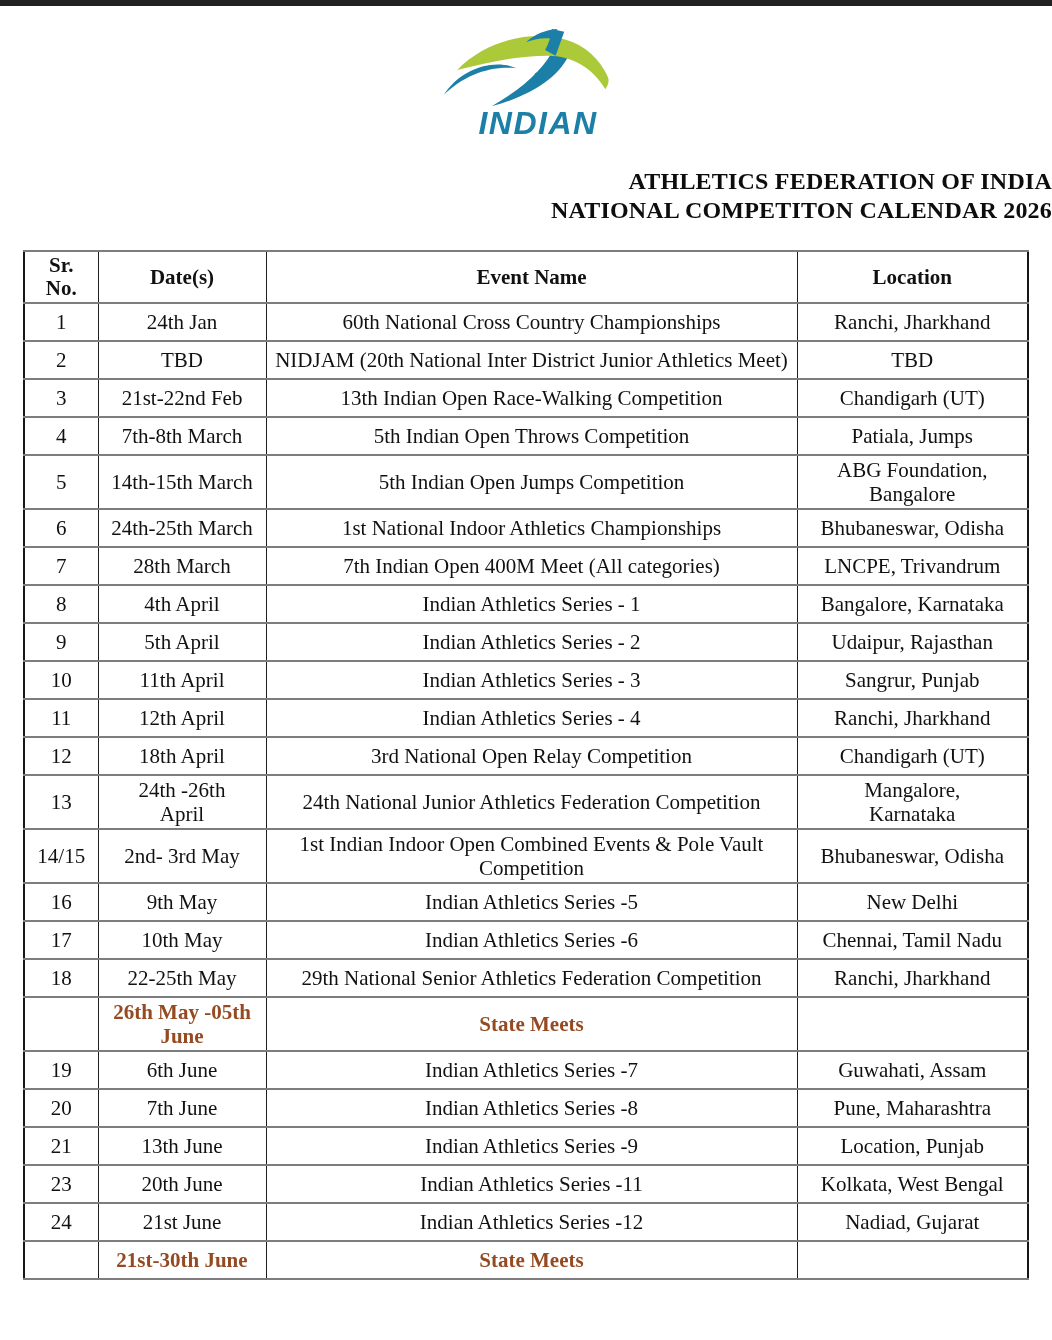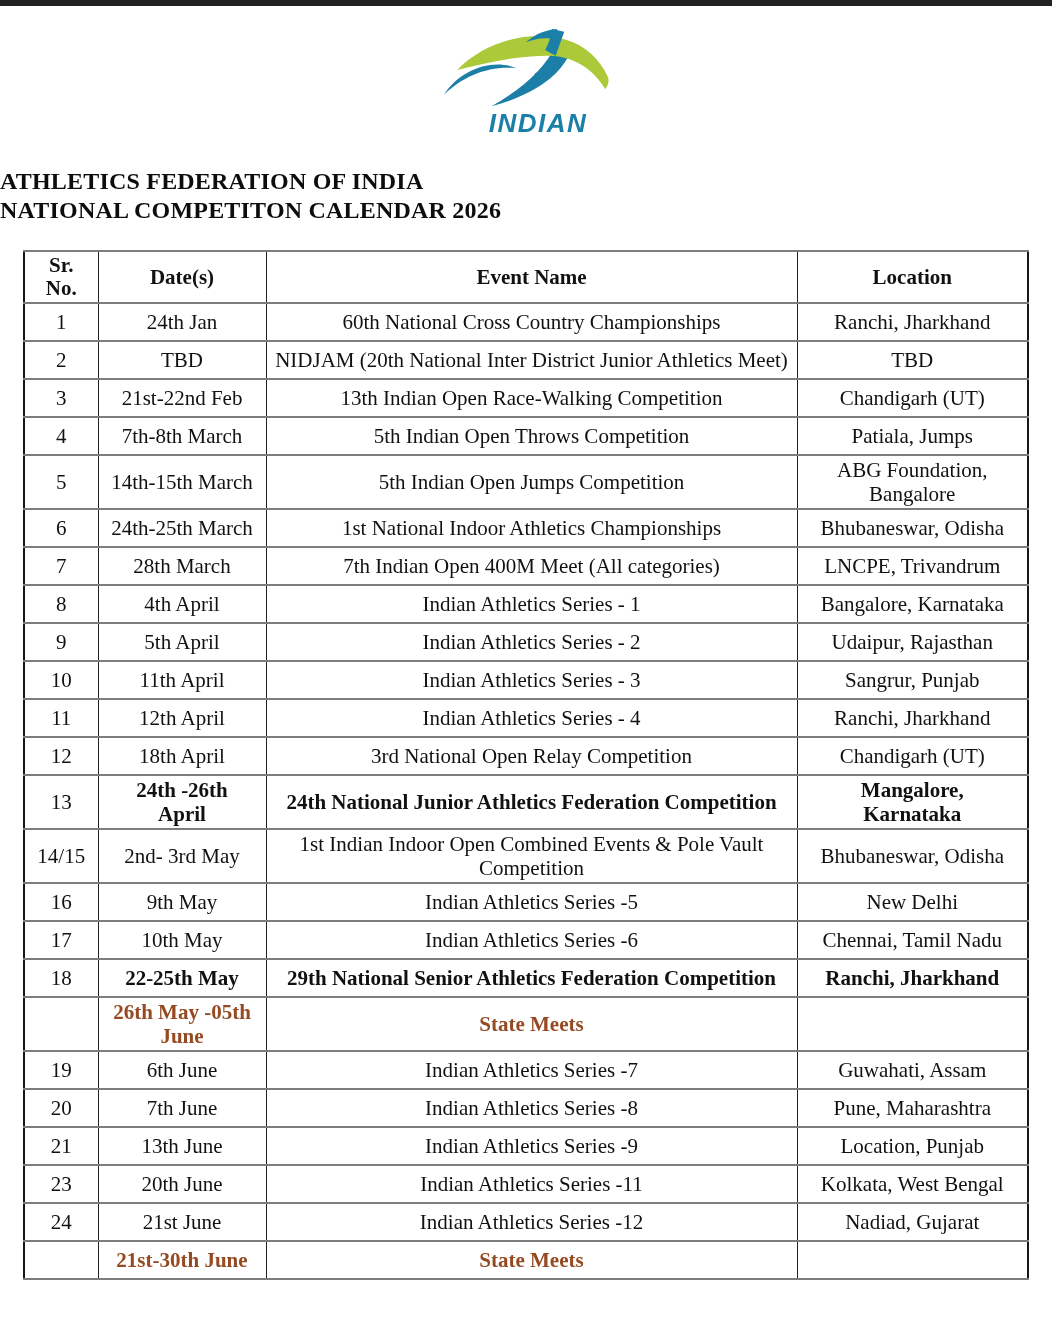--- a/index.html
+++ b/index.html
@@ -16,24 +16,24 @@
     font-family:"Liberation Serif",serif;color:#111;
     position:relative;
   }
   .top-bar{width:100%;height:6px;background:#222222;}
   .logo-wrap{margin-top:22px;text-align:center;}
   .logo-mark{width:180px;height:86px;display:block;margin:0 auto -4px auto;}
   .logo-text{
     font-family:"Liberation Sans",sans-serif;
     font-style:italic;font-weight:800;
     color:var(--logo-blue);
-    font-size:26px;line-height:27px;letter-spacing:1.5px;padding-left:24px;
+    font-size:32px;line-height:27px;letter-spacing:1.5px;padding-left:24px;
   }
   .doc-title{
-    margin-top:30px;text-align:left;
+    margin-top:30px;text-align:right;
     font-weight:bold;font-size:24px;line-height:29px;
     color:#0d0d0d;letter-spacing:0.2px;
   }
   table.calendar{
     margin:25px auto 0 auto;
     width:1004px;table-layout:fixed;
     border-collapse:collapse;
     border:2.5px solid #161616;
   }
   col.c-sr{width:74px;}
@@ -46,21 +46,21 @@
     border-top:2px solid var(--grid-h);
     border-bottom:2px solid var(--grid-h);
     text-align:center;vertical-align:middle;
     white-space:pre-line;
     padding:2px 5px;
     font-size:21px;line-height:24px;
   }
   thead th{font-weight:bold;height:49px;line-height:23px;}
   tbody tr{height:38px;}
   tbody tr.tall{height:51px;}
-  tbody tr.row-bold td:not(:first-child){font-weight:bold;margin-left:28px;}
+  tbody tr.row-bold td:not(:first-child){font-weight:normal;margin-left:28px;}
   tbody tr.row-accent td{color:var(--accent);font-weight:bold;}
 </style>
 </head>
 <body>
 
 <div class="top-bar"></div>
 
 <div class="logo-wrap">
   <svg class="logo-mark" viewBox="0 0 180 90" aria-hidden="true">
 

